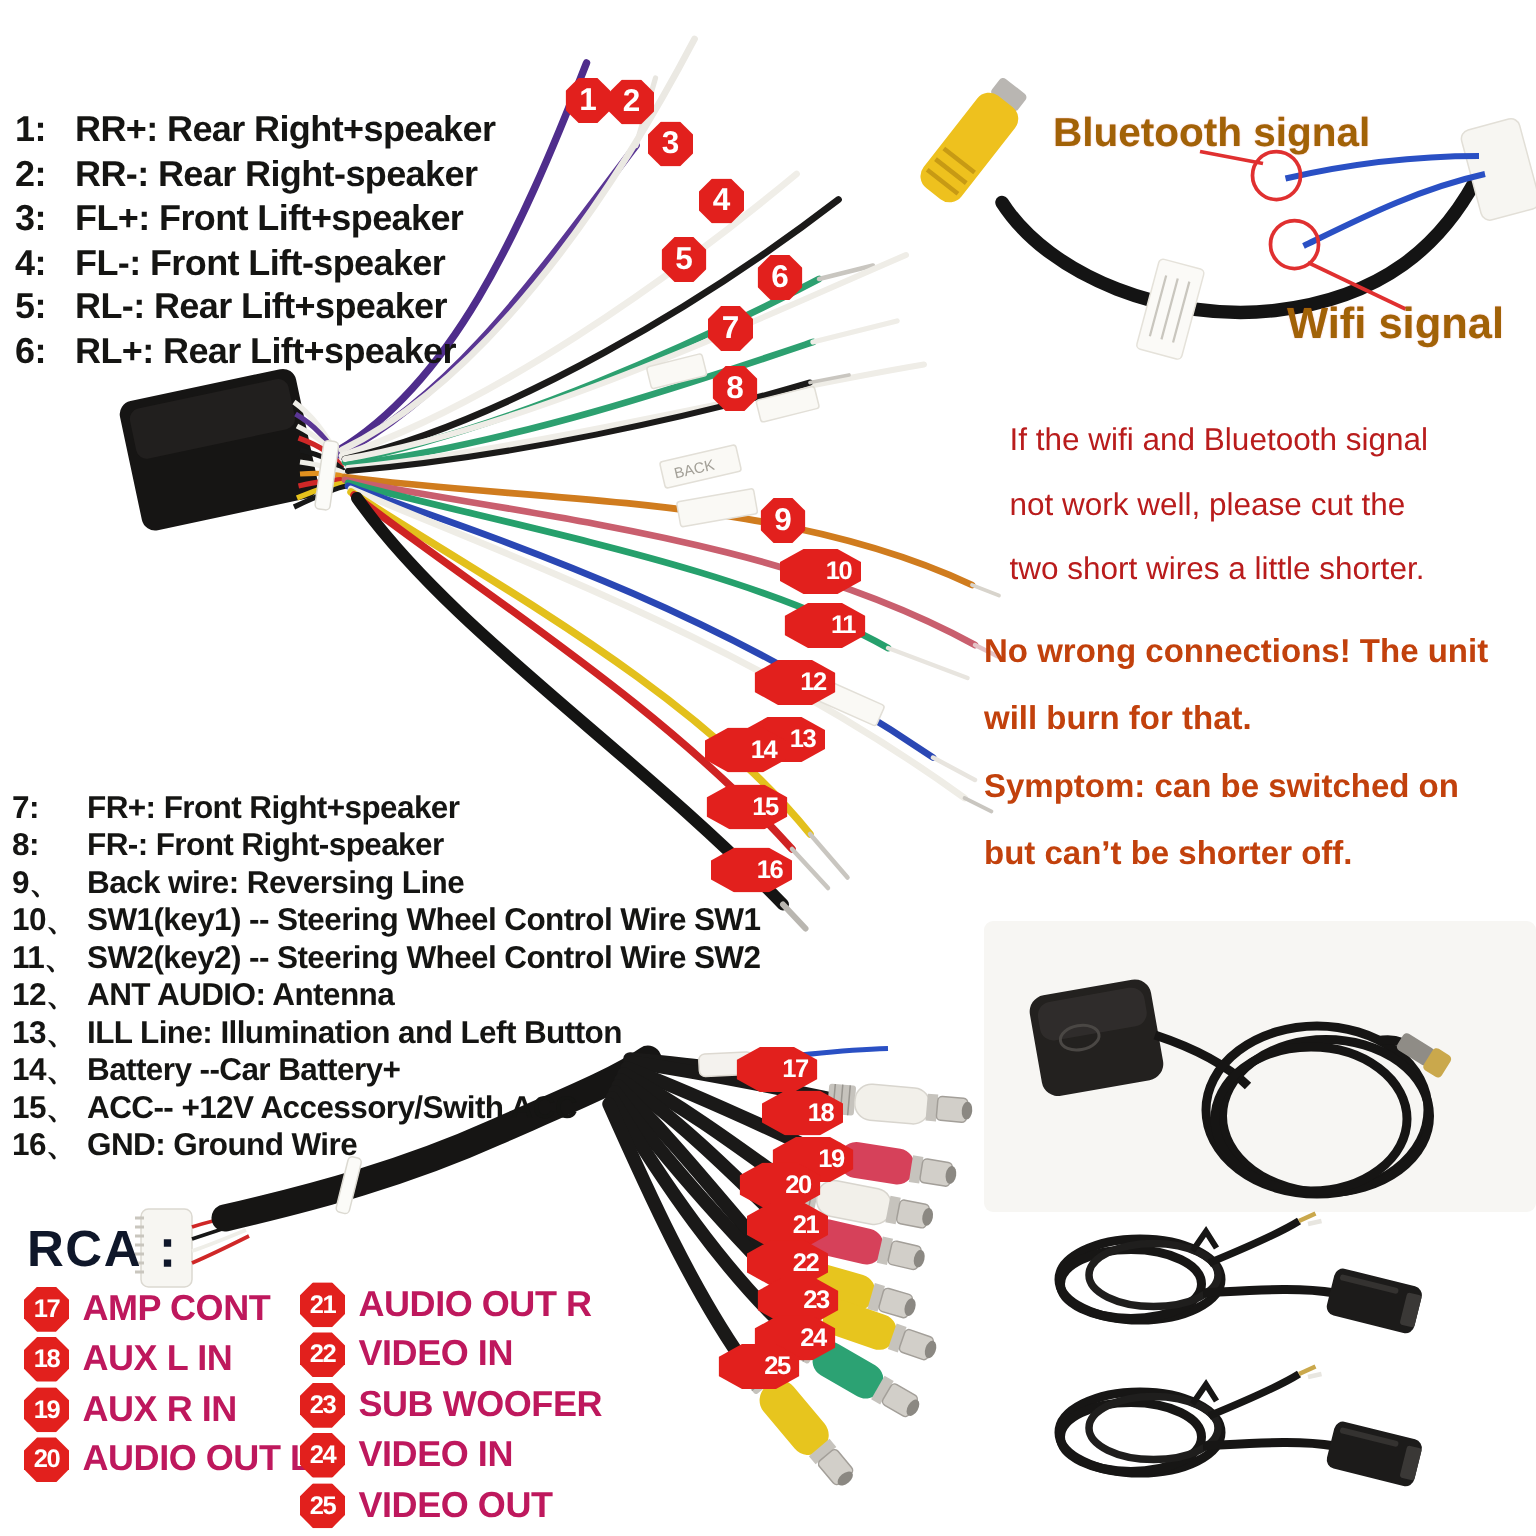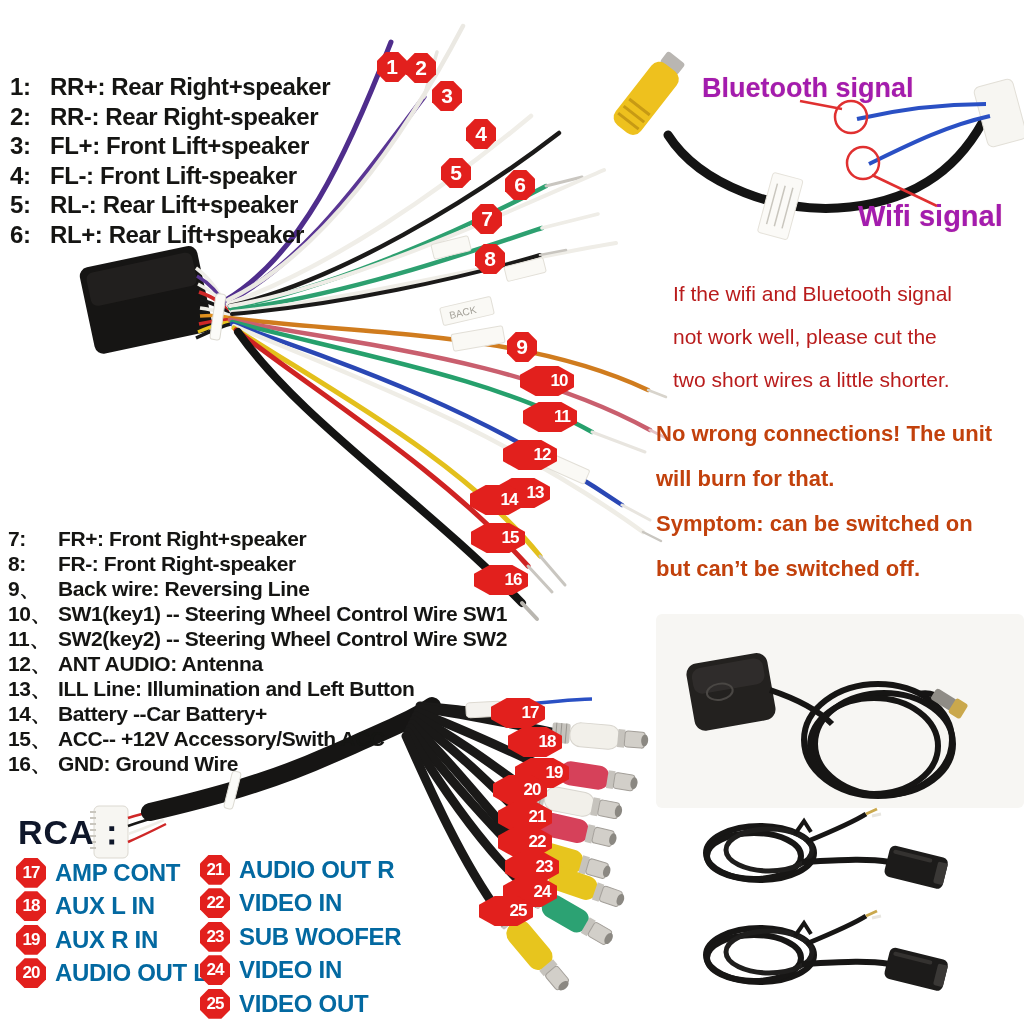--- a/index.html
+++ b/index.html
@@ -14,33 +14,33 @@
   .num-row{display:flex;white-space:nowrap;}
   .list1 .n{flex:0 0 40px;}
   .list2 .n{flex:0 0 50px;}
 
   
   .note{position:absolute;white-space:nowrap;}
   .note-black{left:673px;top:272px;font-size:21px;line-height:43px;color:#b91c1c;}
   .note-red{left:656px;top:411px;font-size:22px;line-height:45px;font-weight:bold;color:#c2410c;}
 
   
-  .sig-label{position:absolute;font-weight:bold;color:#a21caf;white-space:nowrap;
+  .sig-label{position:absolute;font-weight:bold;color:#a16207;white-space:nowrap;
              text-shadow:0 0 1px rgba(232,33,32,.35);}
   .sig-bt{left:702px;top:73px;font-size:27px;}
   .sig-wf{left:858px;top:200px;font-size:29px;}
 
   
   .rca-heading{position:absolute;left:18px;top:810px;font-size:34px;font-weight:bold;
                color:#0f172a;letter-spacing:1px;}
   .rca-col{position:absolute;display:flex;flex-direction:column;}
   .rca-left{left:16px;top:856px;}
   .rca-right{left:200px;top:853px;}
   .rca-row{height:33.5px;display:flex;align-items:center;white-space:nowrap;}
-  .rca-row .lbl{margin-left:9px;font-size:24px;font-weight:bold;color:#0369a1;letter-spacing:-0.3px;}
+  .rca-row .lbl{margin-left:9px;font-size:24px;font-weight:bold;color:#be185d;letter-spacing:-0.3px;}
 
   
   .badge,.rca-badge{background:#e2201d;color:#fff;font-weight:bold;
     display:flex;align-items:center;justify-content:center;
     clip-path:polygon(29% 0,71% 0,100% 29%,100% 71%,71% 100%,29% 100%,0 71%,0 29%);
     font-family:"Liberation Sans",sans-serif;}
   .badge{position:absolute;width:30px;height:30px;transform:translate(-50%,-50%);}
   .badge.d1{font-size:21px;}
   .badge.d2{font-size:17px;letter-spacing:-1px;padding-left:24px;}
   .rca-badge{flex:0 0 30px;width:30px;height:30px;font-size:17px;letter-spacing:-1px;}
@@ -365,21 +365,21 @@
 
   <div class="note note-black">
       <div>If the wifi and Bluetooth signal</div>
       <div>not work well, please cut the</div>
       <div>two short wires a little shorter.</div>
     </div>
   <div class="note note-red">
       <div>No wrong connections! The unit</div>
       <div>will burn for that.</div>
       <div>Symptom: can be switched on</div>
-      <div>but can’t be switched off.</div>
+      <div>but can’t be shorter off.</div>
     </div>
 
   <div class="rca-heading">RCA：</div>
   <div class="rca-col rca-left">
       <div class="rca-row">
         <span class="rca-badge">17</span>
         <span class="lbl">AMP CONT</span>
       </div>
       <div class="rca-row">
         <span class="rca-badge">18</span>

